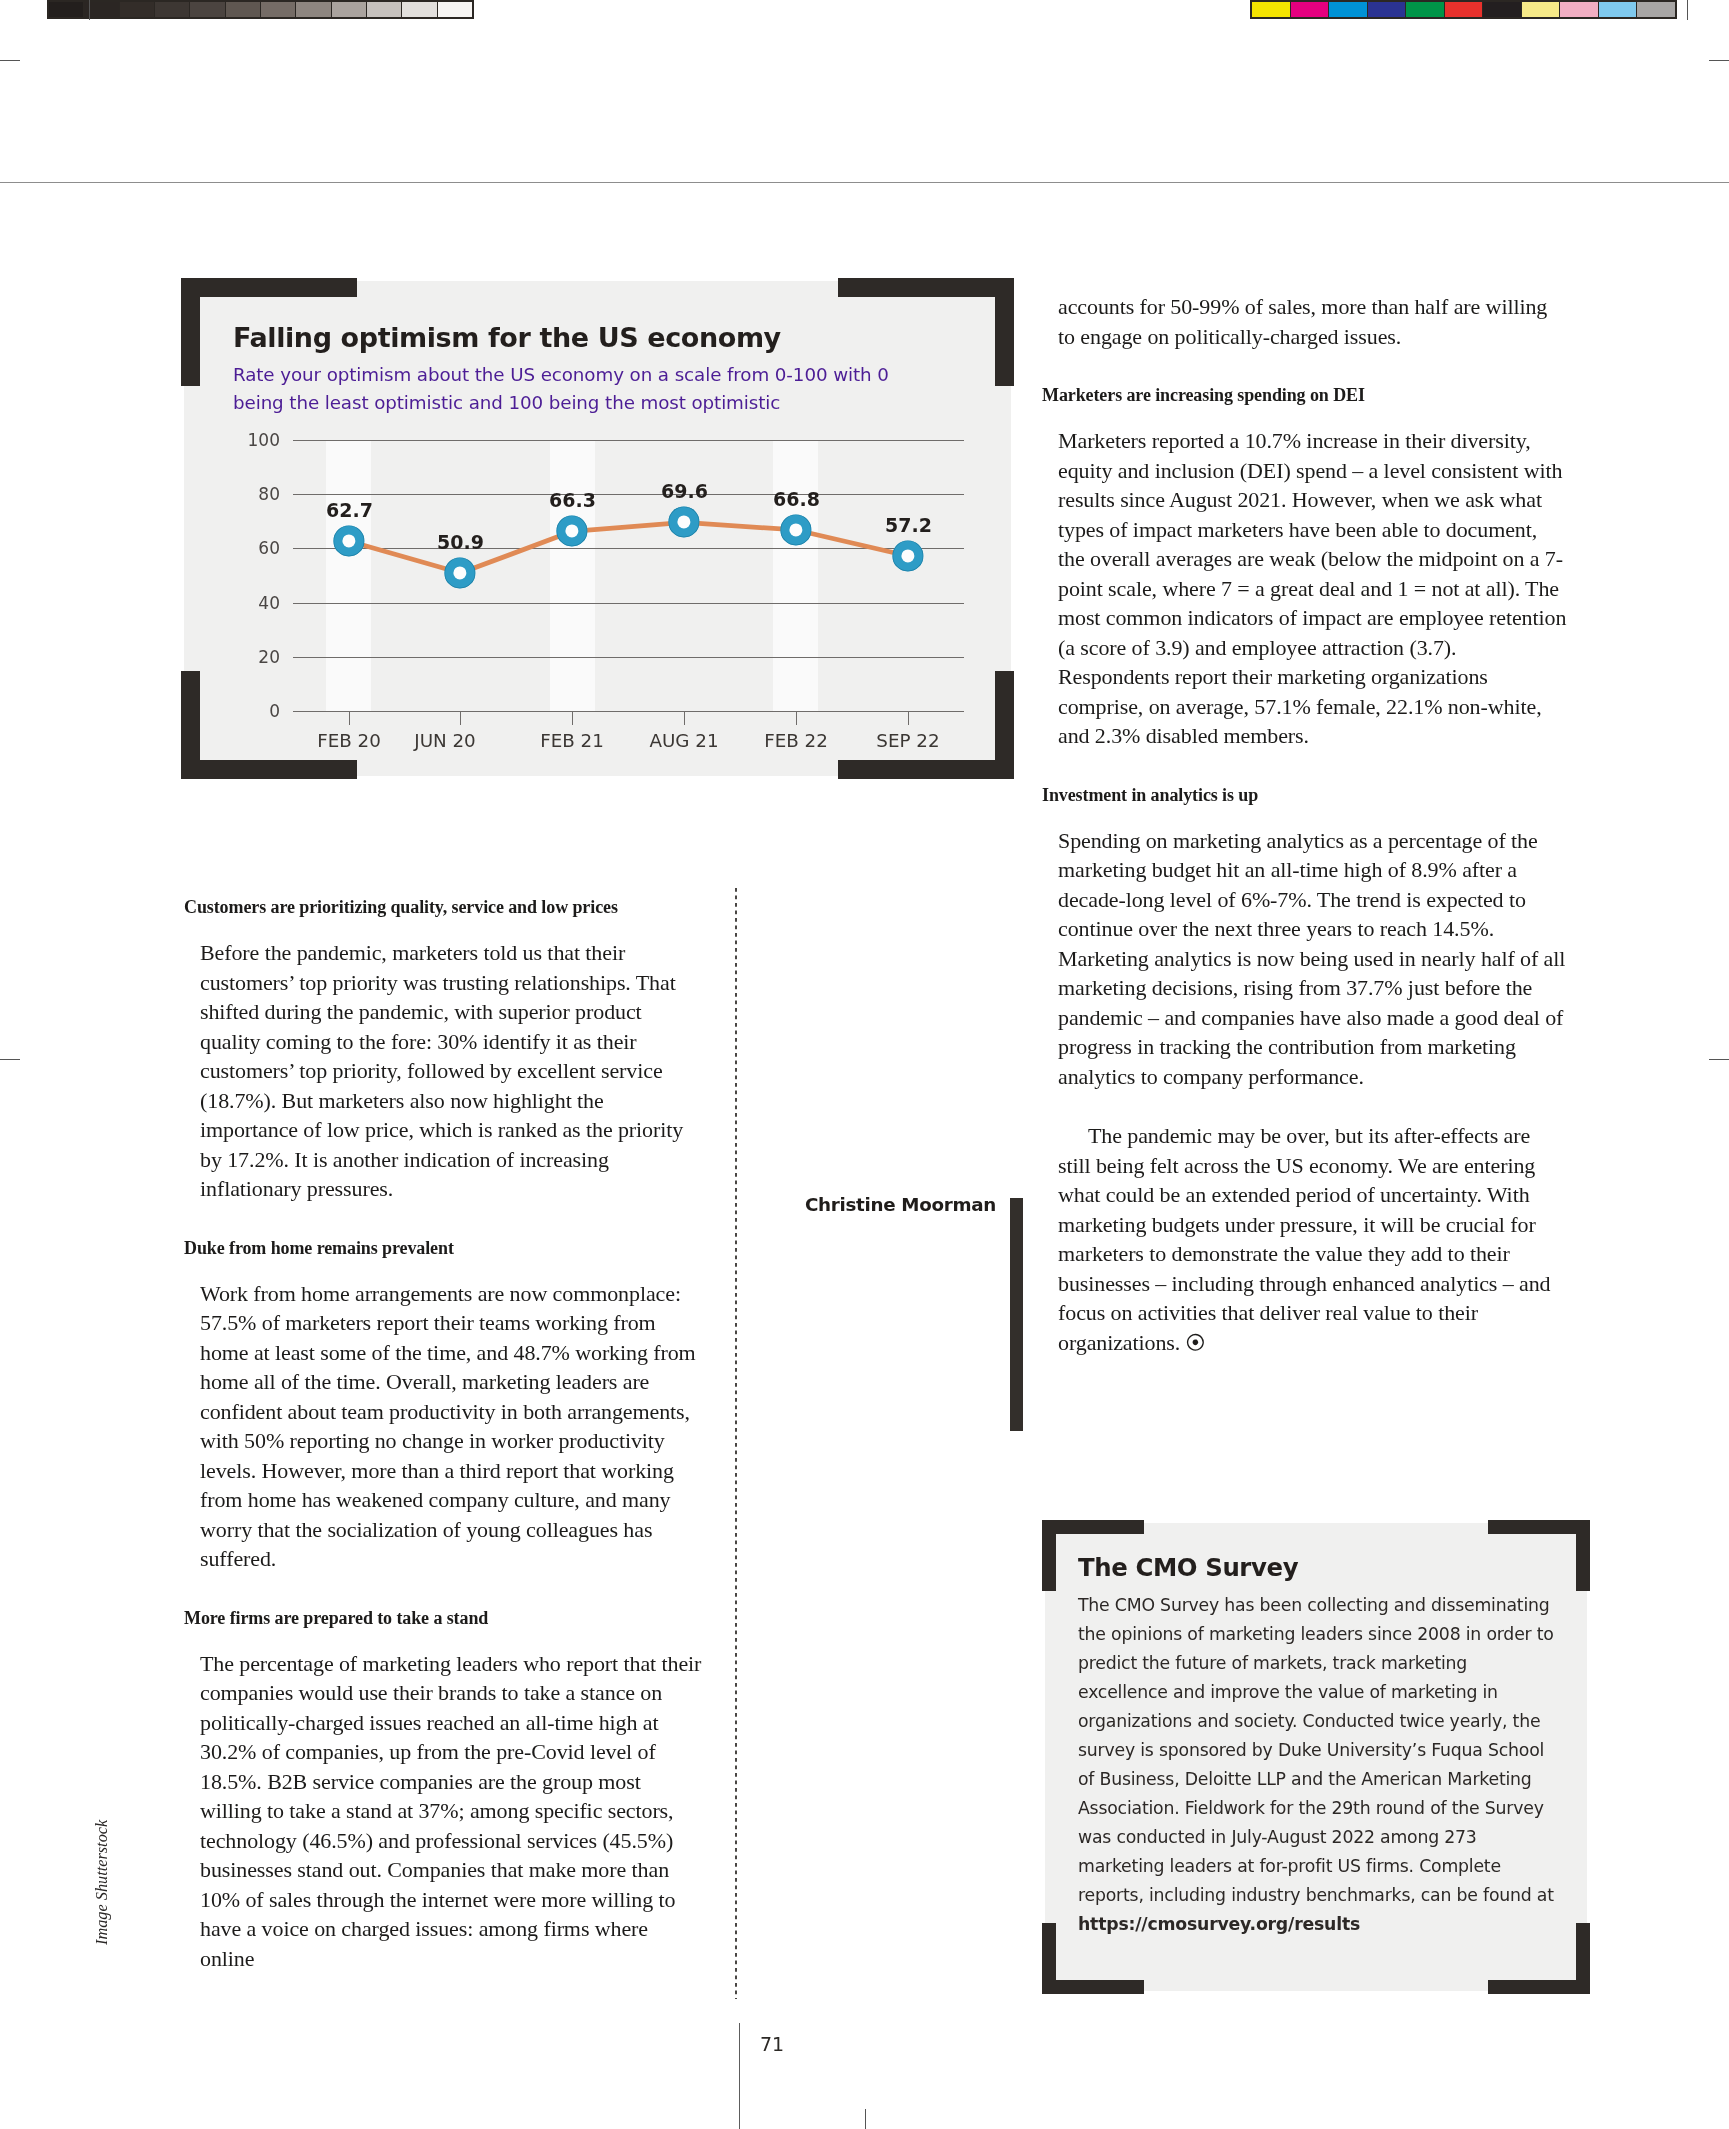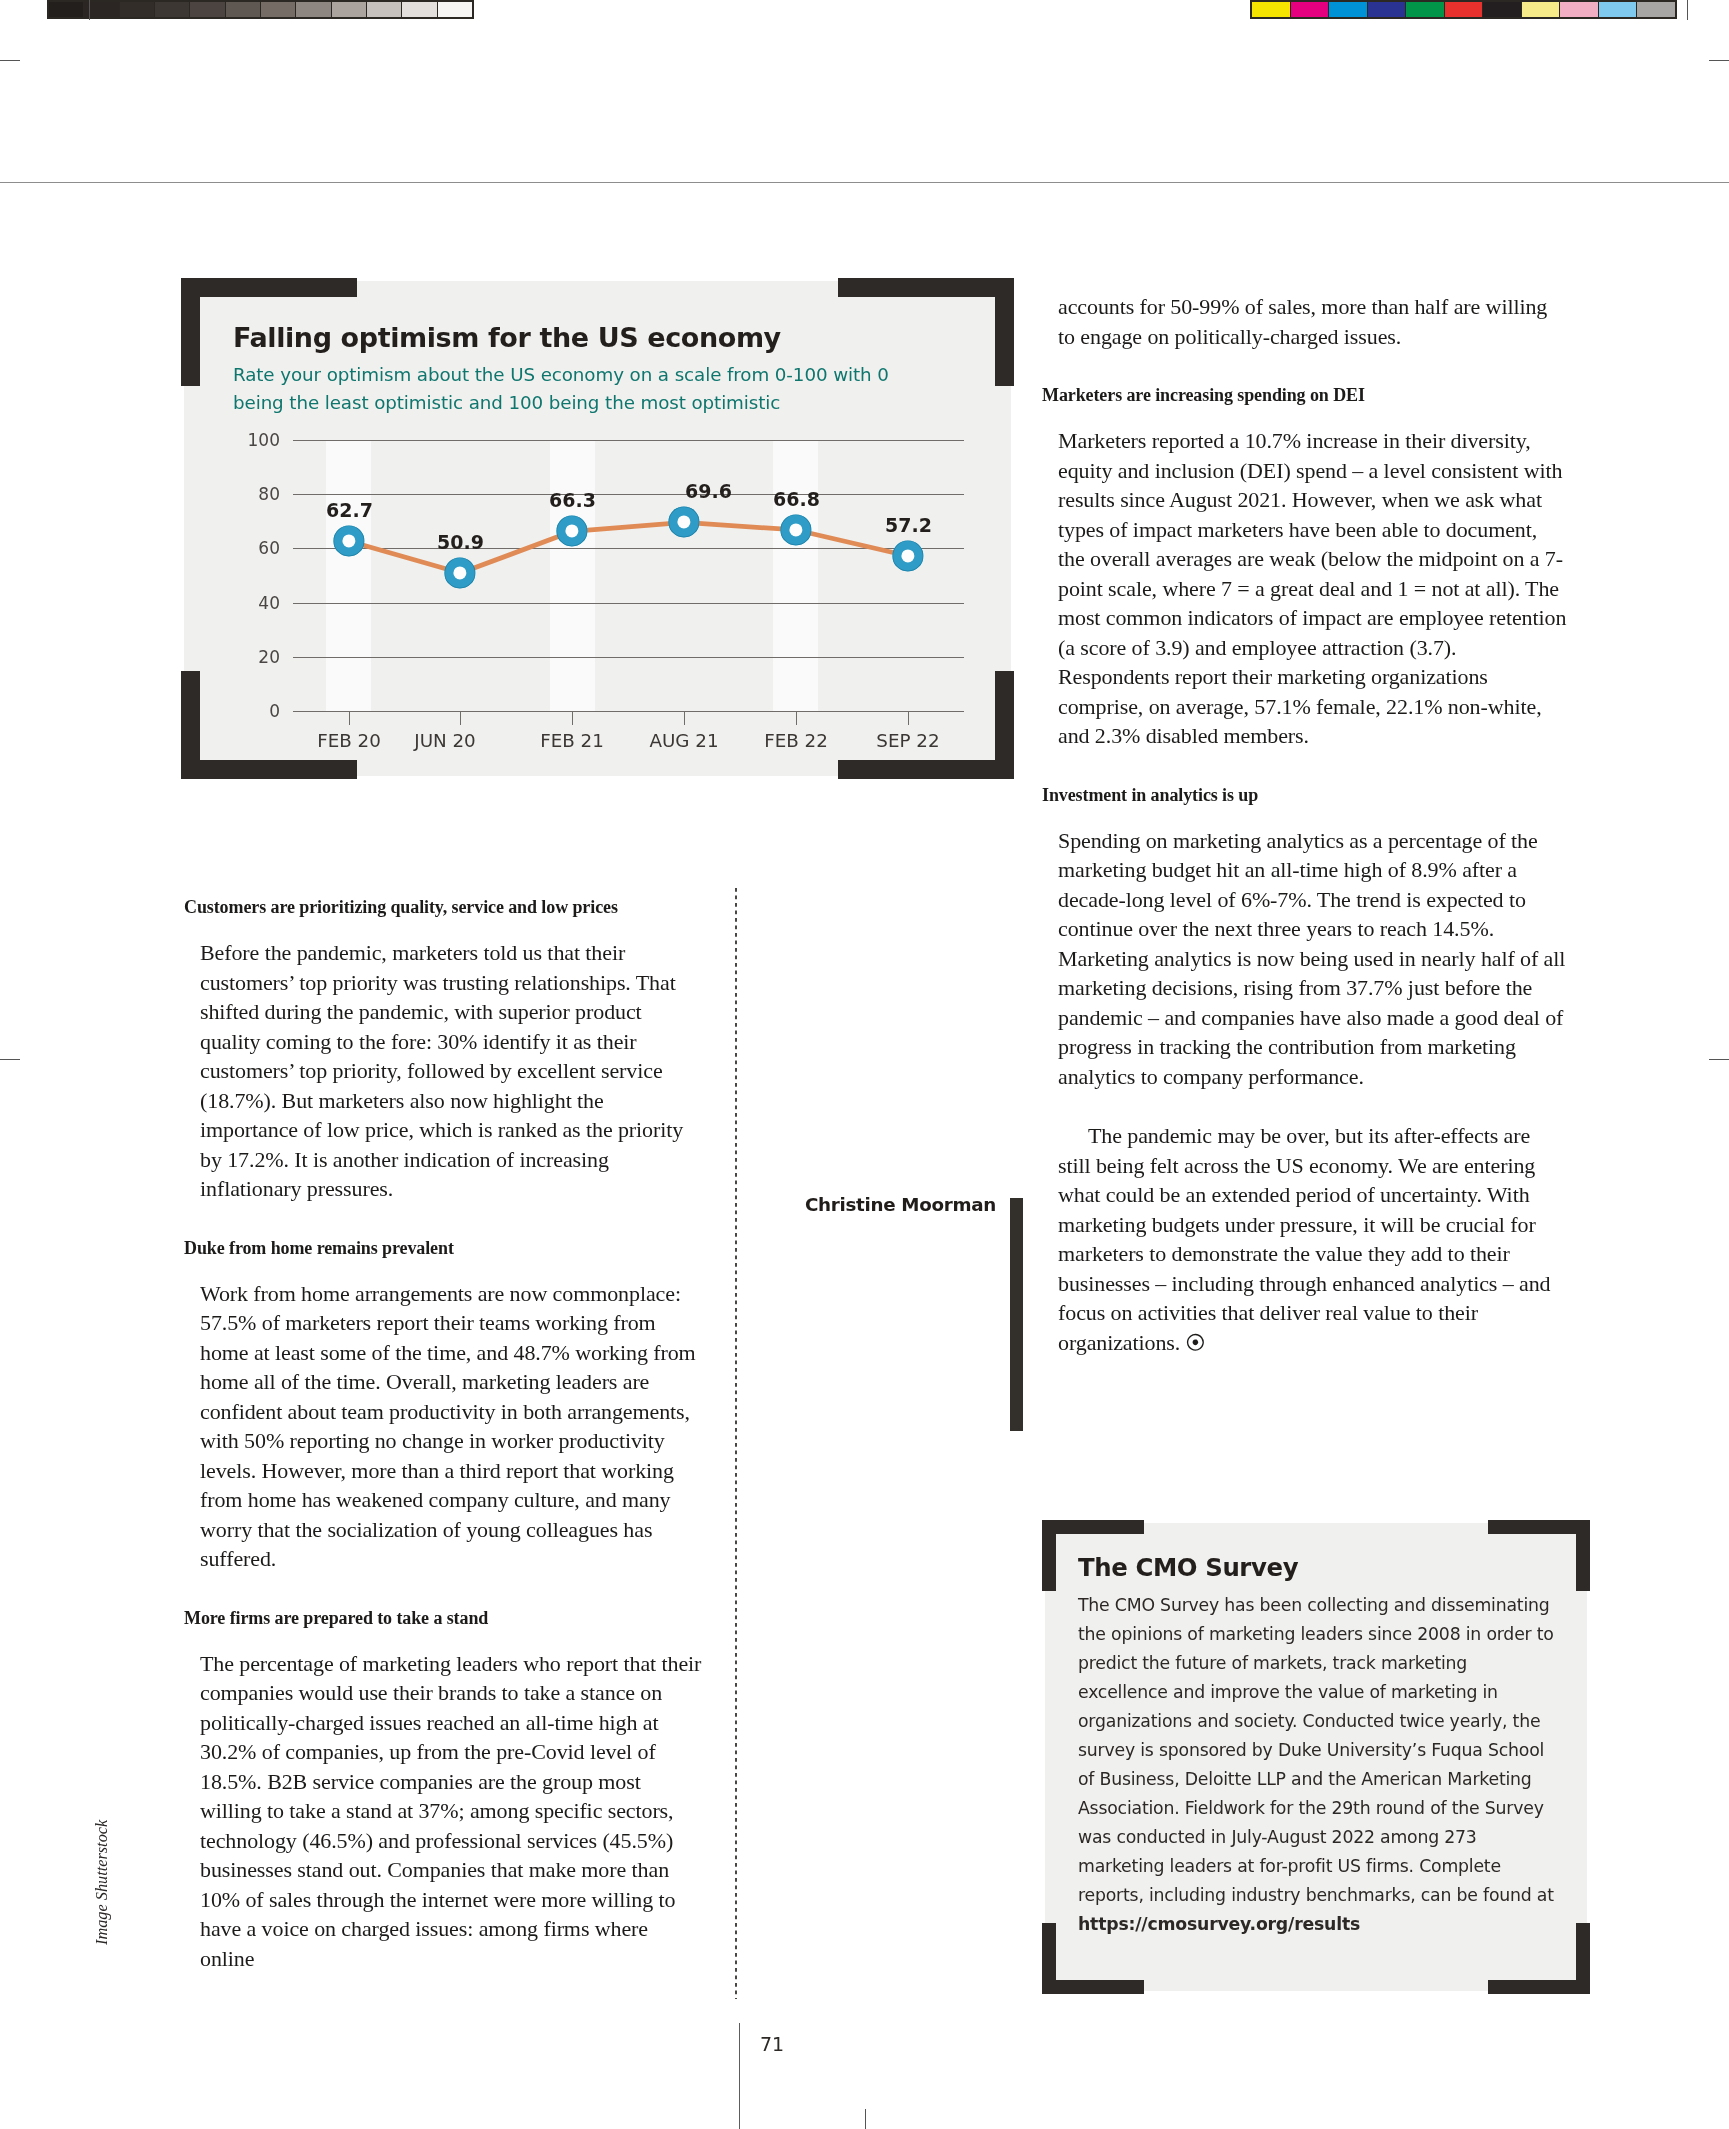--- a/index.html
+++ b/index.html
@@ -93,21 +93,21 @@
     letter-spacing: -0.4px;
     color: #231f1d;
   }
   #chart-subtitle {
     position: absolute;
     left: 49px; top: 80px;
     width: 705px;
     font-family: "DejaVu Sans", sans-serif;
     font-size: 18.3px;
     line-height: 28px;
-    color: #0f766e;
+    color: #4c1d95;
     letter-spacing: -0.1px;
   }
 
   #plot {
     position: absolute;
     left: 49px; top: 159px;
     width: 731px; height: 271px;
   }
   .y-label {
     position: absolute;
@@ -413,21 +413,21 @@
         <div class="x-label" style="left: 563px;">FEB 22</div>
         <div class="xtick" style="left: 675px;"></div>
         <div class="x-label" style="left: 675px;">SEP 22</div>
         <div class="dot" style="left: 116px; top: 101px; background: rgb(46, 156, 198);"></div>
         <div class="dot-label" style="left: 116px; top: 81px;">62.7</div>
         <div class="dot" style="left: 227px; top: 133px; background: rgb(46, 156, 198);"></div>
         <div class="dot-label" style="left: 227px; top: 113px;">50.9</div>
         <div class="dot" style="left: 339px; top: 91px; background: rgb(46, 156, 198);"></div>
         <div class="dot-label" style="left: 339px; top: 71px;">66.3</div>
         <div class="dot" style="left: 451px; top: 82px; background: rgb(46, 156, 198);"></div>
-        <div class="dot-label" style="left: 451px; top: 62px; text-align: right;">69.6</div>
+        <div class="dot-label" style="left: 451px; top: 62px;">69.6</div>
         <div class="dot" style="left: 563px; top: 90px; background: rgb(46, 156, 198);"></div>
         <div class="dot-label" style="left: 563px; top: 70px;">66.8</div>
         <div class="dot" style="left: 675px; top: 116px; background: rgb(46, 156, 198);"></div>
         <div class="dot-label" style="left: 675px; top: 96px;">57.2</div>
       </div>
   </div>
 
   <div id="col-left" class="col">
     <h2 class="sec-head">Customers are prioritizing quality, service and low prices</h2>
     <p class="para">Before the pandemic, marketers told us that their customers’ top priority was trusting relationships. That shifted during the pandemic, with superior product quality coming to the fore: 30% identify it as their customers’ top priority, followed by excellent service (18.7%). But marketers also now highlight the importance of low price, which is ranked as the priority by 17.2%. It is another indication of increasing inflationary pressures.</p>

